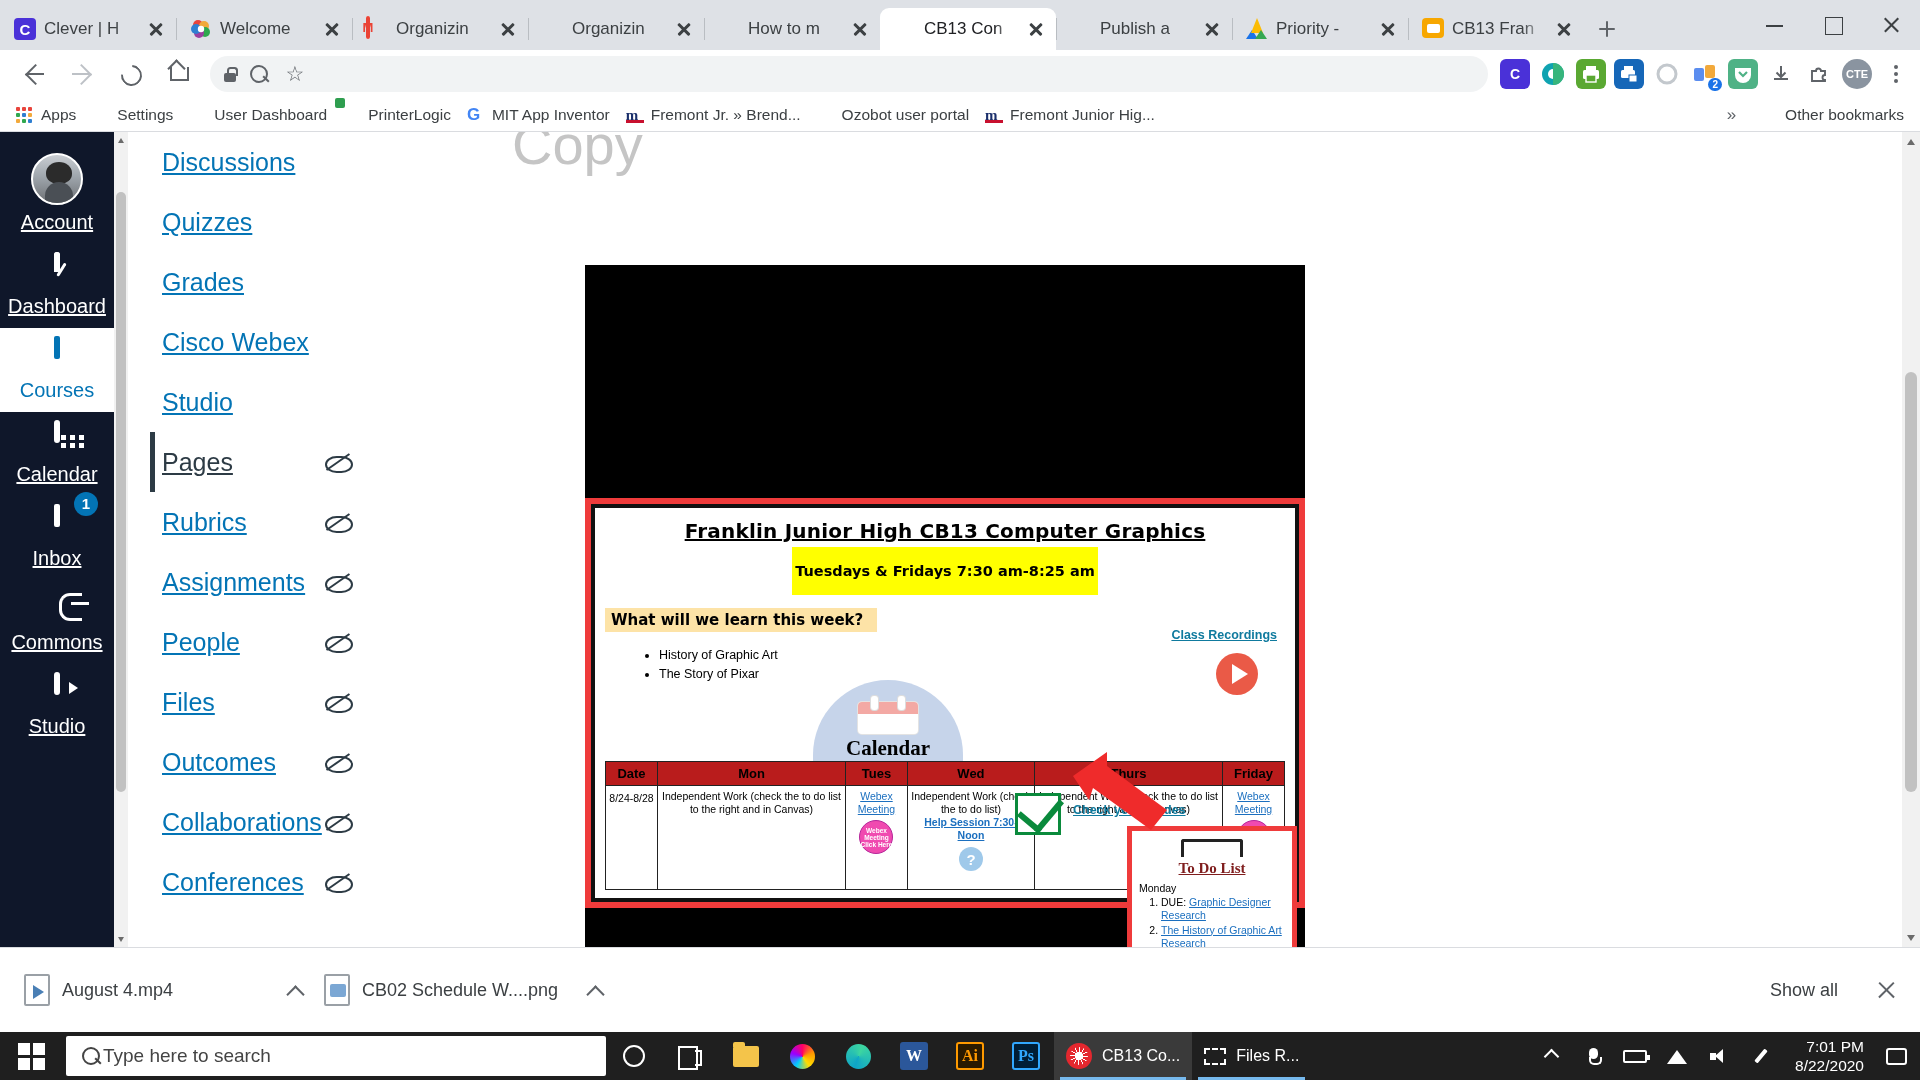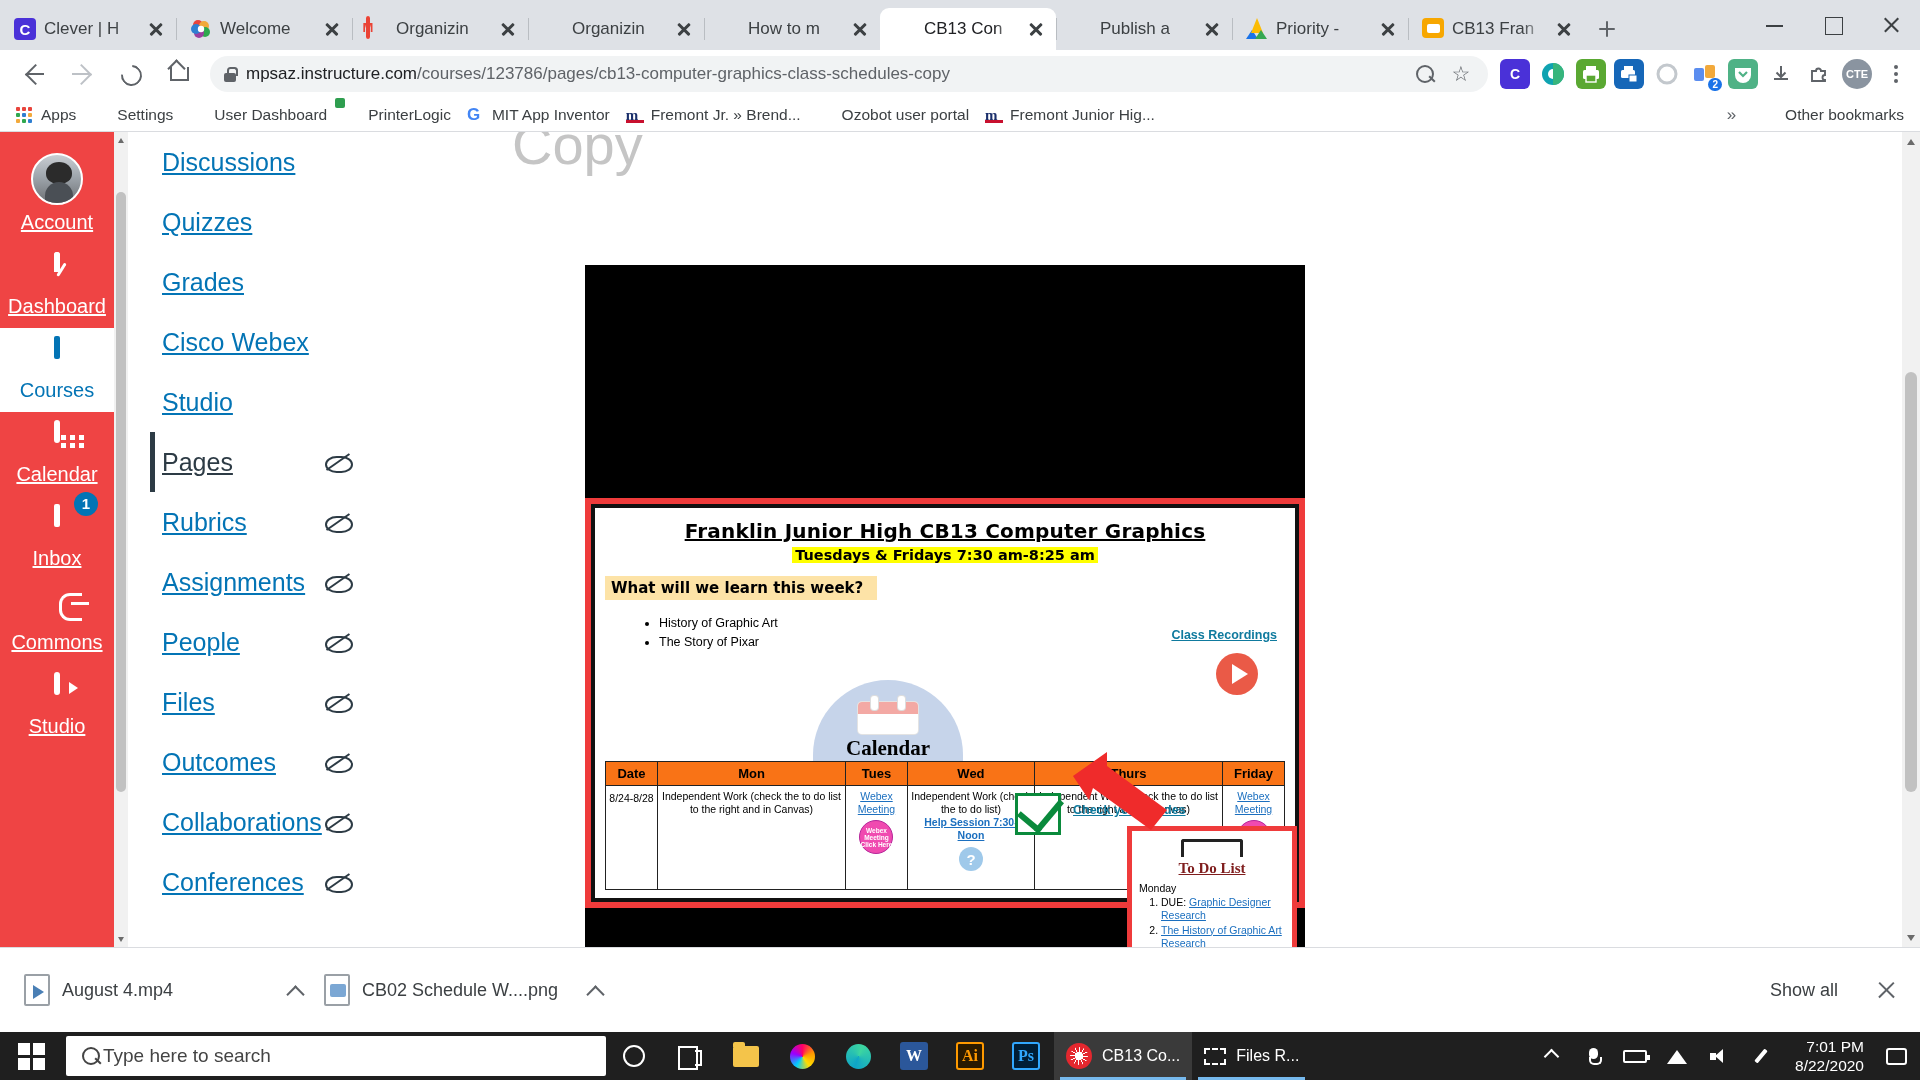--- a/index.html
+++ b/index.html
@@ -165,21 +165,21 @@
   .bm-overflow{margin-left:auto;display:flex;align-items:center;gap:6px;}
   .chev2{font-size:17px;color:#5f6368;padding:0 10px;}
   .ofolder{width:16px;height:13px;background:#f4c44a;border-radius:2px;}
 
   
   .page {
     position:absolute; left:0; top:132px; width:1920px; height:815px; background:#fff;
     overflow:hidden;
   }
   .globalnav {
-    position:absolute; left:0; top:0; width:114px; height:815px; background:#ef4444;
+    position:absolute; left:0; top:0; width:114px; height:815px; background:#0f172a;
     color:#fff; padding-top:10px;
   }
   .gn-item { display:flex; flex-direction:column; align-items:center; padding:11px 4px 10px;
     text-align:center; }
   .gn-item.selected { background:#fff; }
   .gn-label { font-size:20px; margin-top:5px; line-height:24px; text-decoration:underline; }
   .gn-item.selected .gn-label { color:#0374B5; text-decoration:none; }
   .avatar {
     width:52px;height:52px;border-radius:50%;border:2px solid #fff; overflow:hidden;
     background: linear-gradient(180deg,#c9cdd2 0%, #9fa6ad 45%, #6d7074 100%); position:relative;
@@ -240,21 +240,21 @@
 
   
   .embed { position:absolute; left:585px; top:133px; width:720px; height:815px; }
   .embed-black { position:absolute; left:0; top:0; width:720px; height:815px; background:#000; }
   .sched { position:absolute; left:0; top:233px; width:720px; height:410px;
     background:#ef3b3b; padding:6px; }
   .sched-inner { width:100%; height:100%; background:#fff; border:4px solid #111; padding:7px 10px; position:relative; }
   .sch-title { text-align:center; font-size:20px; font-weight:bold; text-decoration:underline;
     font-family:"DejaVu Sans", sans-serif; letter-spacing:.2px; margin-top:4px; color:#000;}
   .sch-sub { text-align:center; margin:4px auto 0; width:fit-content; background:#ffff00;
-    font-size:14.5px; font-weight:bold; color:#000; font-family:"DejaVu Sans", sans-serif; padding:0 3px;}
+    font-size:14.5px; font-weight:bold; color:#000; font-family:"DejaVu Sans", sans-serif; padding:16px 3px;}
   .sch-q { margin-top:13px; width:fit-content; background:#fde3a7; font-size:15px; font-weight:bold;
     color:#000; font-family:"DejaVu Sans", sans-serif; padding:3px 14px 3px 6px;}
   .sch-bullets { margin:14px 0 0 38px; font-size:12.5px; color:#000; line-height:19px; }
   .sch-bullets li { margin-left:16px; }
   .cal-bubble { position:absolute; left:218px; top:172px; width:150px; height:86px;
     background:#c6d4ea; border-radius:75px 75px 0 0; }
   .cal-glyph { position:absolute; left:263px; top:188px; width:60px; height:38px; }
   .cal-glyph .body{position:absolute;left:0;top:6px;width:60px;height:32px;background:#fff;border-radius:4px;
     box-shadow:0 0 0 1px #e3e3e3;}
   .cal-glyph .top{position:absolute;left:0;top:6px;width:60px;height:12px;background:#f3a9a4;border-radius:4px 4px 0 0;}
@@ -266,21 +266,21 @@
     font-family:"Liberation Serif", serif; font-weight:bold; font-size:21px; color:#000;}
   .rec-link { position:absolute; right:18px; top:120px; font-size:12.5px; color:#0f7a9e;
     text-decoration:underline; font-weight:bold;}
   .play { position:absolute; right:37px; top:145px; width:42px; height:42px; border-radius:50%;
     background:#ea5a47; }
   .play::after{content:"";position:absolute;left:16px;top:11px;border-left:16px solid #fff;
     border-top:10px solid transparent;border-bottom:10px solid transparent;}
 
   table.cal { position:absolute; left:10px; right:10px; bottom:8px; width:calc(100% - 20px);
     border-collapse:collapse; font-family:"Liberation Sans", sans-serif; }
-  table.cal th { background:#f97316; border:1px solid #222; font-size:13px; color:#000;
+  table.cal th { background:#b91c1c; border:1px solid #222; font-size:13px; color:#000;
     height:24px; font-weight:bold; }
   table.cal td { border:1px solid #222; font-size:10.5px; color:#000; vertical-align:top;
     padding:4px 3px; height:104px; text-align:center; line-height:13px;}
   table.cal td.datecell { width:52px; padding-top:6px; }
   .wlink { color:#1b6fbf; text-decoration:underline; }
   .hlink { color:#1b6fbf; text-decoration:underline; font-weight:bold; }
   .wbadge { width:34px;height:34px;border-radius:50%;background:#f04ab0;margin:4px auto 0;
     color:#fff;font-size:6.5px;font-weight:bold;display:flex;align-items:center;justify-content:center;
     text-align:center;line-height:7px;border:1px solid #b5269a;}
   .qmark { width:24px;height:24px;border-radius:50%;background:#9fc9ea;color:#fff;font-size:15px;
@@ -479,21 +479,20 @@
     </div>
   </div>
 
   <div class="navbar">
     <div class="navbtn arrow-l"></div>
     <div class="navbtn arrow-r"></div>
     <div class="navbtn reload"></div>
     <div class="navbtn home"></div>
     <div class="omnibox">
       <span class="lock"></span>
-      <span class="url"><span class="host">mpsaz.instructure.com</span><span class="path">/courses/123786/pages/cb13-computer-graphics-class-schedules-copy</span></span>
       <span class="omni-ico zoomic"></span>
       <span class="omni-ico star">☆</span>
     </div>
     <div class="ext" style="background:#4a31d8">C</div>
     <div class="ext" style="background:#fff">
       <svg width="26" height="26" viewBox="0 0 26 26">
           <circle cx="13" cy="13" r="11" fill="#0fa3b1"></circle>
           <circle cx="13" cy="13" r="5" fill="#fff"></circle>
           <path d="M13 2a11 11 0 0 1 0 22z" fill="#37b57c"></path>
         </svg>

